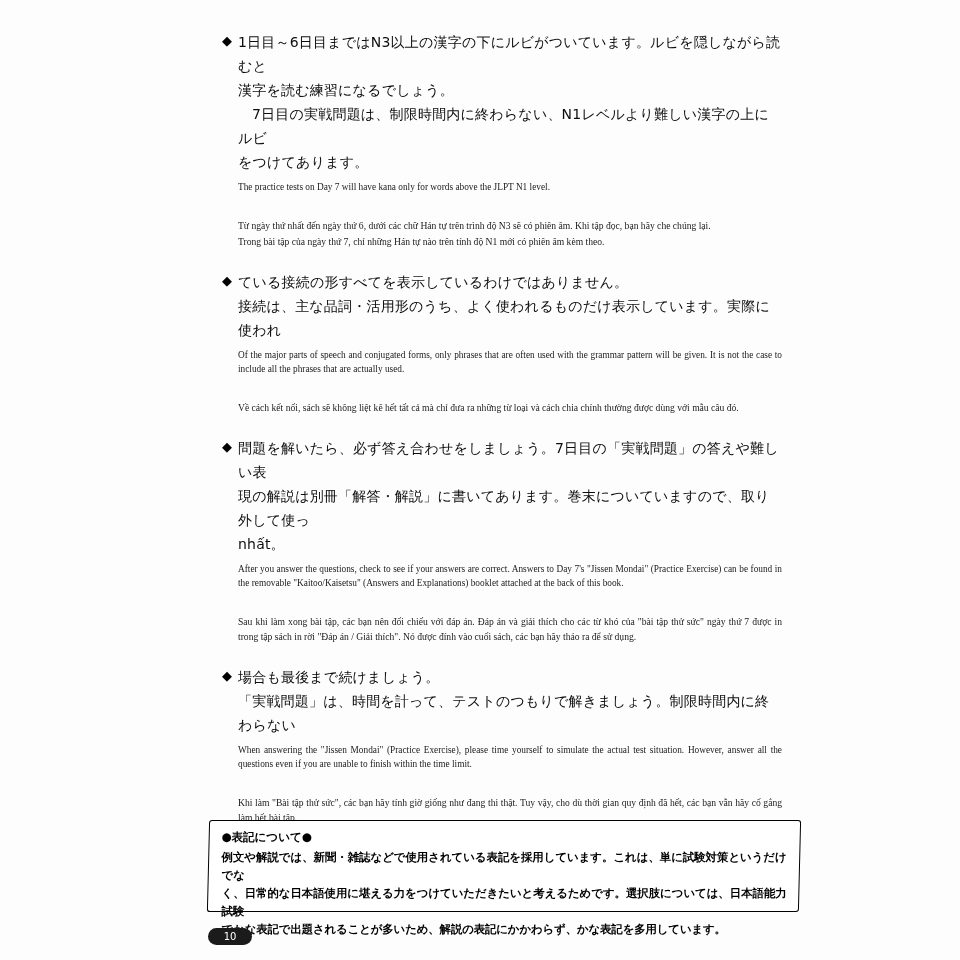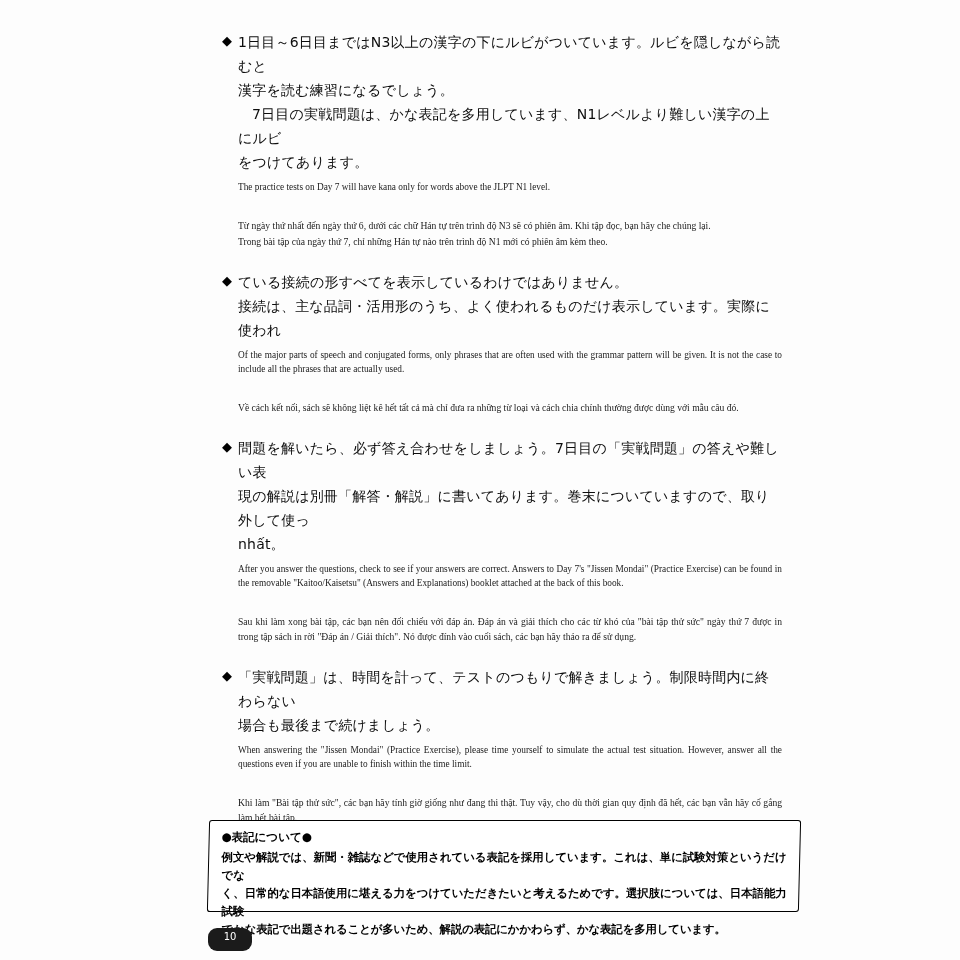--- a/index.html
+++ b/index.html
@@ -112,21 +112,21 @@
   }
   .note-body {
     font-weight: bold;
     text-align: justify;
   }
   .page-num {
     position: absolute;
     left: 208px;
     top: 928px;
     width: 44px;
-    height: 23px;
+    height: 17px;
     background: #1b1b1b;
     border-radius: 9px;
     color: #ffffff;
     font-family: "DejaVu Sans", sans-serif;
     font-size: 10px;
     text-align: center;
     line-height: 17px;
   }
 </style>
 </head>
@@ -135,28 +135,28 @@
 <div class="page">
 
   <div class="content">
 
     <div class="block">
       <div class="bullet-row">
         <div class="diamond">◆</div>
         <div class="jp-body">
           <div class="jp-line">1日目～6日目まではN3以上の漢字の下にルビがついています。ルビを隠しながら読むと</div>
           <div class="jp-line">漢字を読む練習になるでしょう。</div>
-          <div class="jp-line jp-indent">7日目の実戦問題は、かな表記を多用しています、N1レベルより難しい漢字の上にルビ</div>
+          <div class="jp-line jp-indent">7日目の実戦問題は、制限時間内に終わらない、N1レベルより難しい漢字の上にルビ</div>
           <div class="jp-line">をつけてあります。</div>
         </div>
       </div>
       <div class="indent-sub">
         <div class="en">The practice tests on Day 7 will have kana only for words above the JLPT N1 level.</div>
         <div class="vi">Từ ngày thứ nhất đến ngày thứ 6, dưới các chữ Hán tự trên trình độ N3 sẽ có phiên âm. Khi tập đọc, bạn hãy che chúng lại.</div>
-        <div class="vi">Trong bài tập của ngày thứ 7, chỉ những Hán tự nào trên trình độ N1 mới có phiên âm kèm theo.</div>
+        <div class="vi">Trong bài tập của ngày thứ 7, chỉ những Hán tự nào trên tính độ N1 mới có phiên âm kèm theo.</div>
       </div>
     </div>
 
     <div class="block">
       <div class="bullet-row">
         <div class="diamond">◆</div>
         <div class="jp-body">
           <div class="jp-line">ている接続の形すべてを表示しているわけではありません。</div>
           <div class="jp-line">接続は、主な品詞・活用形のうち、よく使われるものだけ表示しています。実際に使われ</div>
         </div>
@@ -179,22 +179,22 @@
       <div class="indent-sub">
         <div class="en">After you answer the questions, check to see if your answers are correct. Answers to Day 7's "Jissen Mondai" (Practice Exercise) can be found in the removable "Kaitoo/Kaisetsu" (Answers and Explanations) booklet attached at the back of this book.</div>
         <div class="vi">Sau khi làm xong bài tập, các bạn nên đối chiếu với đáp án. Đáp án và giải thích cho các từ khó của "bài tập thử sức" ngày thứ 7 được in trong tập sách in rời "Đáp án / Giải thích". Nó được đính vào cuối sách, các bạn hãy tháo ra để sử dụng.</div>
       </div>
     </div>
 
     <div class="block">
       <div class="bullet-row">
         <div class="diamond">◆</div>
         <div class="jp-body">
+          <div class="jp-line">場合も最後まで続けましょう。</div>
           <div class="jp-line">「実戦問題」は、時間を計って、テストのつもりで解きましょう。制限時間内に終わらない</div>
-          <div class="jp-line">場合も最後まで続けましょう。</div>
         </div>
       </div>
       <div class="indent-sub">
         <div class="en">When answering the "Jissen Mondai" (Practice Exercise), please time yourself to simulate the actual test situation.  However, answer all the questions even if you are unable to finish within the time limit.</div>
         <div class="vi">Khi làm "Bài tập thử sức", các bạn hãy tính giờ giống như đang thi thật. Tuy vậy, cho dù thời gian quy định đã hết, các bạn vẫn hãy cố gắng làm hết bài tập.</div>
       </div>
     </div>
 
   </div>
 

